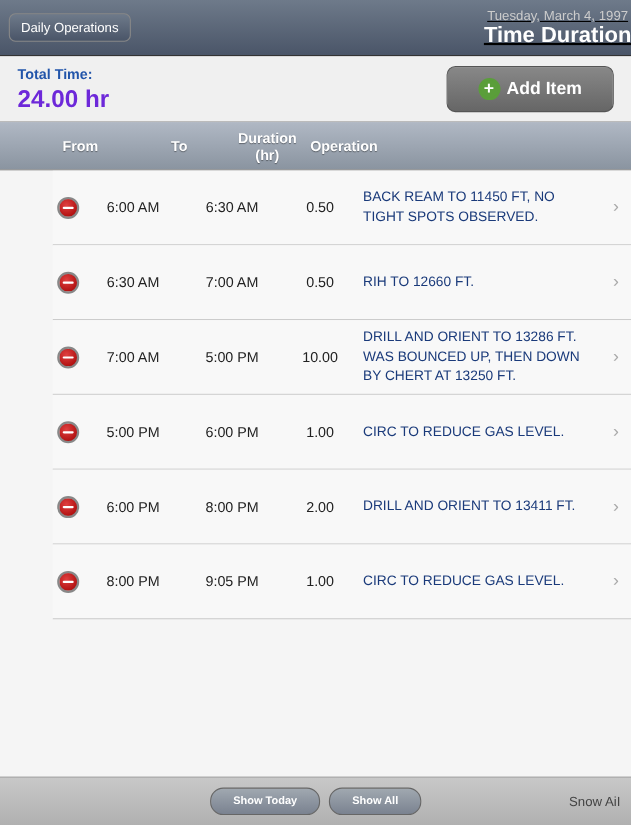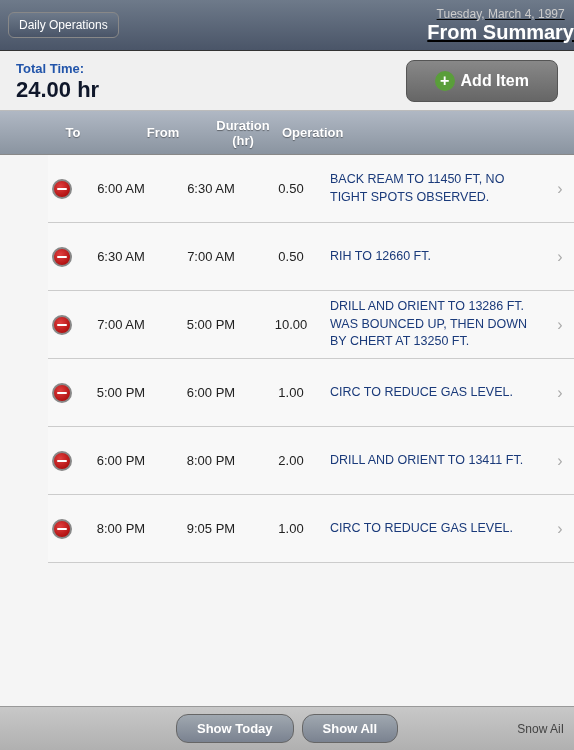--- a/index.html
+++ b/index.html
@@ -59,21 +59,21 @@
       align-items: center;
       padding: 0 16px;
       border-bottom: 1px solid #bbb;
     }
     .total-time-label {
       color: #2255aa;
       font-size: 13px;
       font-weight: bold;
     }
     .total-time-value {
-      color: #0f172a;
+      color: #6d28d9;
       font-size: 22px;
       font-weight: bold;
       display: block;
     }
     .add-item-btn {
       margin-left: auto;
       background: linear-gradient(to bottom, #888, #666);
       border: 1px solid #555;
       border-radius: 8px;
       color: #fff;
@@ -195,59 +195,59 @@
       display: flex;
       align-items: center;
       justify-content: center;
       gap: 8px;
     }
     .bottom-btn {
       background: linear-gradient(to bottom, #a0a8b0, #7a8290);
       border: 1px solid #666;
       border-radius: 12px;
       color: #fff;
-      font-size: 13px;
+      font-size: 10px;
       font-weight: bold;
       padding: 6px 20px;
       cursor: pointer;
     }
     .bottom-logo {
       position: absolute;
       right: 10px;
       color: #444;
       font-size: 12px;
       margin-left: 32px;
     }
   </style>
 </head>
 <body>
 
 <div class="top-bar">
   <button class="daily-ops-btn">Daily Operations</button>
   <div class="top-bar-title">
     <span class="top-bar-date">Tuesday, March 4, 1997</span>
-    <span class="top-bar-main-title">From Summary</span>
+    <span class="top-bar-main-title">Time Duration</span>
   </div>
 </div>
 
 <div class="summary-bar">
   <div>
     <span class="total-time-label">Total Time:</span>
     <span class="total-time-value">24.00 hr</span>
   </div>
   <button class="add-item-btn">
     <span class="add-icon">+</span>
     <span>Add Item</span>
   </button>
 </div>
 
 <div class="table-header">
   <div class="th"></div>
+  <div class="th">From</div>
   <div class="th">To</div>
-  <div class="th">From</div>
   <div class="th">Duration (hr)</div>
   <div class="th op">Operation</div>
   <div class="th"></div>
 </div>
 
 <div class="table-body" id="table-body">
 <div class="table-row">
       <div class="delete-btn">
         <div class="delete-icon"></div>
       </div>

